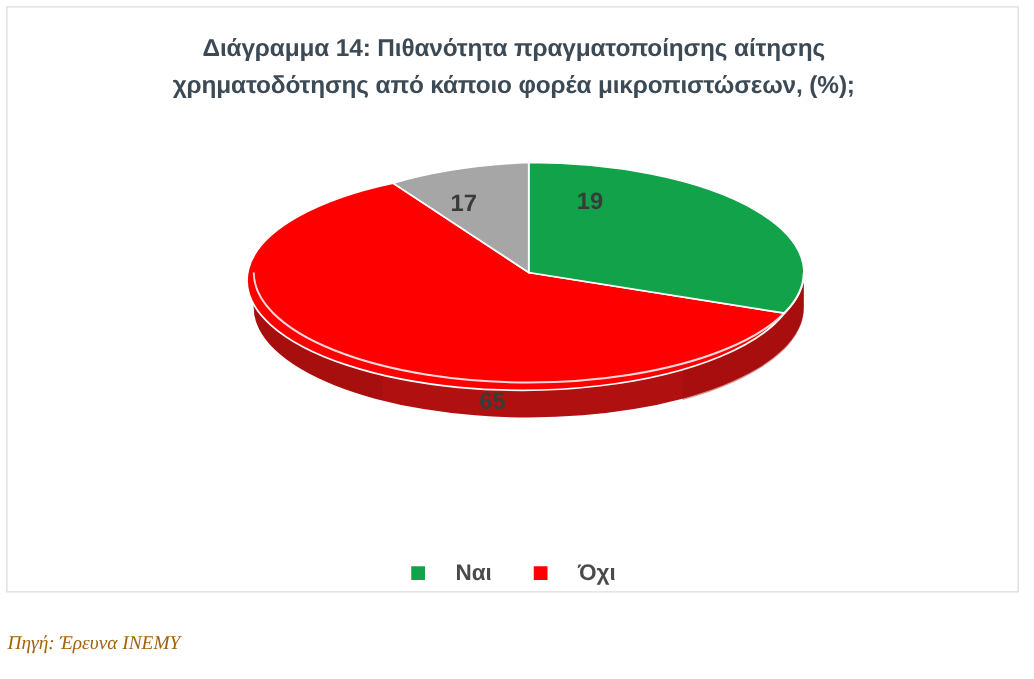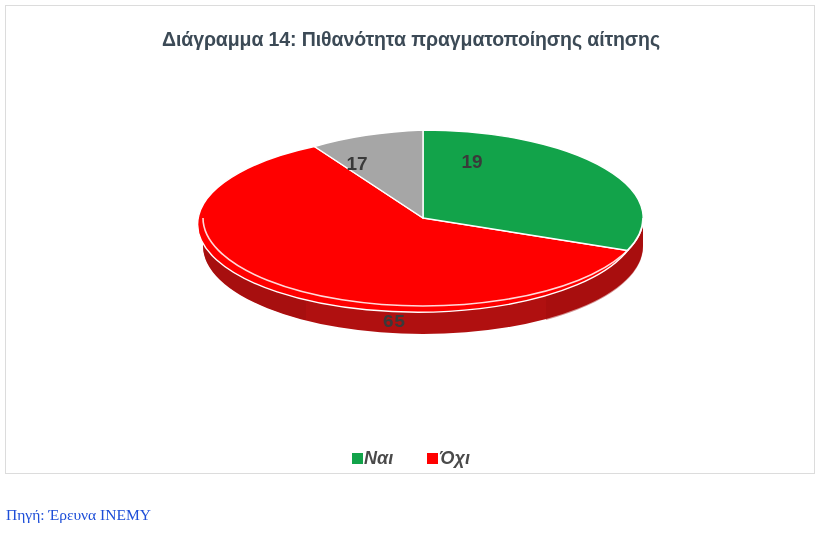--- a/index.html
+++ b/index.html
@@ -63,39 +63,38 @@
     position: absolute;
     font-family: "Liberation Sans", sans-serif;
     font-weight: bold;
     font-size: 19px;
     color: #3a3a3a;
     white-space: nowrap;
     transform: translate(-50%, -50%);
     pointer-events: none;
   }
   #label-nai  { left: 466px; top: 56px; }
-  #label-dontknow { left: 351px; top: 58px; }
-  #label-ochi { left: 388px; top: 216px; font-family: Liberation Mono, monospace; }
+  #label-dontknow { left: 365px; top: 58px; }
+  #label-ochi { left: 388px; top: 216px; }
 
   
   #legend {
     position: absolute;
     left: 0;
     top: 442px;
     width: 810px;
     display: flex;
     justify-content: center;
     align-items: center;
     gap: 34px;
   }
   .legend-item {
     display: flex;
     align-items: center;
-    gap: 1px;
-    font-style: italic;
+    gap: 24px;
   }
   .legend-swatch {
     width: 11px;
     height: 11px;
     flex: 0 0 auto;
     display: inline-block;
   }
   .legend-label {
     font-family: "Liberation Sans", sans-serif;
     font-weight: bold;
@@ -104,31 +103,33 @@
     white-space: nowrap;
   }
 
   
   #source-note {
     position: absolute;
     left: 6px;
     top: 506px;
     font-family: "Liberation Serif", serif;
     font-size: 15.5px;
-    color: #1d4ed8;
+    color: #a16207;
     white-space: nowrap;
+    font-style: italic;
   }
 </style>
 </head>
 <body>
 
 <div id="chart-frame">
 
   <div id="chart-title">
     <span class="tline">Διάγραμμα 14: Πιθανότητα πραγματοποίησης αίτησης</span>
+    <span class="tline">χρηματοδότησης από κάποιο φορέα μικροπιστώσεων, (%);</span>
   </div>
 
   <div id="plot-area">
 
     <svg id="pie-svg" width="810" height="320" viewBox="0 0 810 320">
       <defs>
         <clipPath id="clip-lower-half">
           <rect x="0" y="112" width="810" height="210"></rect>
         </clipPath>
       </defs>

